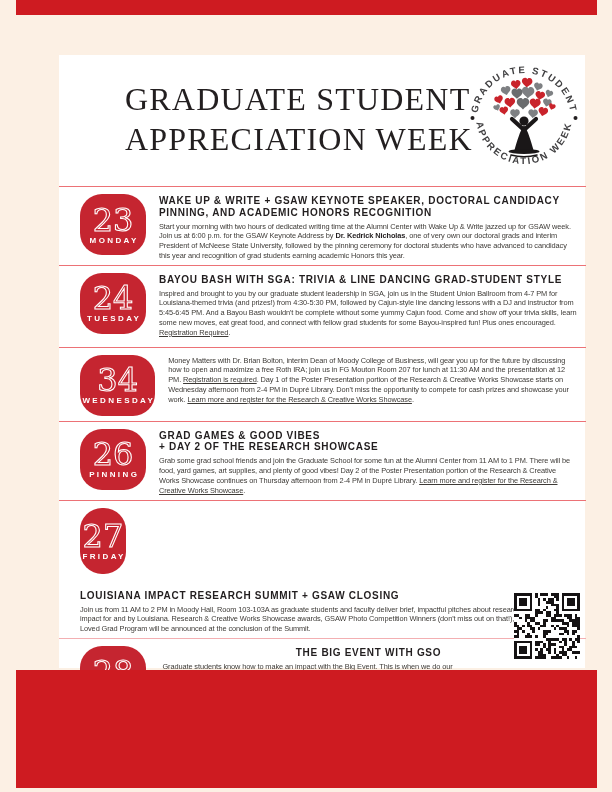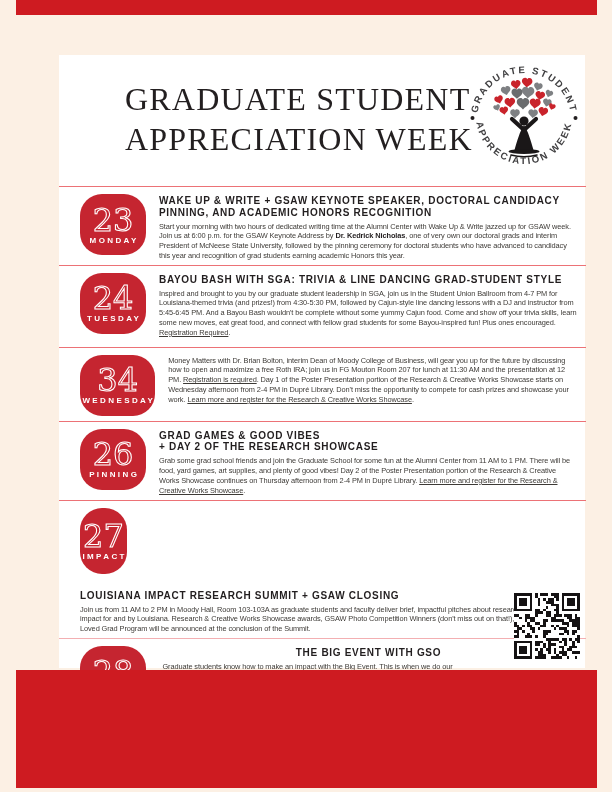--- a/index.html
+++ b/index.html
@@ -157,21 +157,21 @@
     <div class="event-content">
       <div class="event-title">GRAD GAMES &amp; GOOD VIBES
 + DAY 2 OF THE RESEARCH SHOWCASE</div>
       <div class="event-body"><span>Grab some grad school friends and join the Graduate School for some fun at the Alumni Center from 11 AM to 1 PM. There will be food, yard games, art supplies, and plenty of good vibes! Day 2 of the Poster Presentation portion of the Research &amp; Creative Works Showcase continues on Thursday afternoon from 2-4 PM in Dupré Library. </span><span class="lnk">Learn more and register for the Research &amp; Creative Works Showcase</span><span>.</span></div>
     </div>
   </div>
 
   <div class="event">
     <div class="badge">
       <div class="badge-date">27</div>
-      <div class="badge-day">IMPACT</div>
+      <div class="badge-day">FRIDAY</div>
     </div>
     <div class="event-content">
       <div class="event-title">LOUISIANA IMPACT RESEARCH SUMMIT + GSAW CLOSING</div>
       <div class="event-body"><span>Join us from 11 AM to 2 PM in Moody Hall, Room 103-103A as graduate students and faculty deliver brief, impactful pitches about research that is making an impact for and by Louisiana. Research &amp; Creative Works Showcase awards, GSAW Photo Competition Winners (don't miss out on that!), and the 2026 Most Loved Grad Program will be announced at the conclusion of the Summit.</span></div>
     </div>
   </div>
 
   <div class="event">
     <div class="badge">
       <div class="badge-date">28</div>

